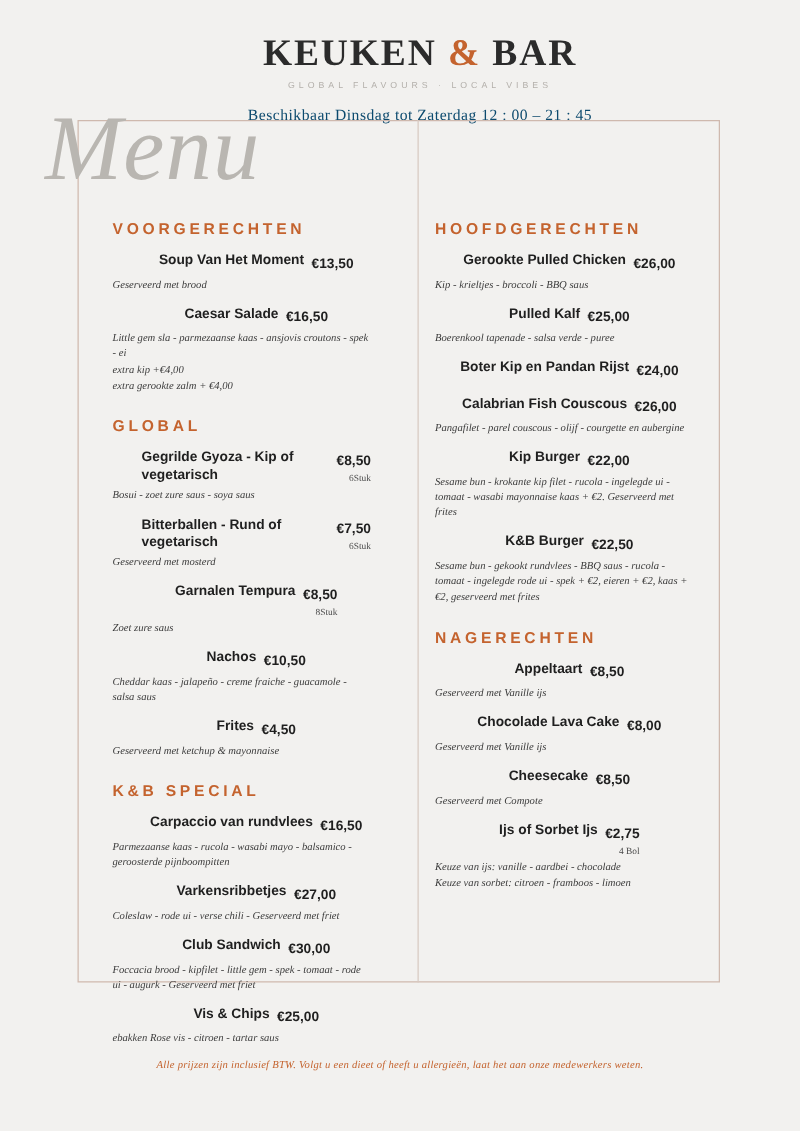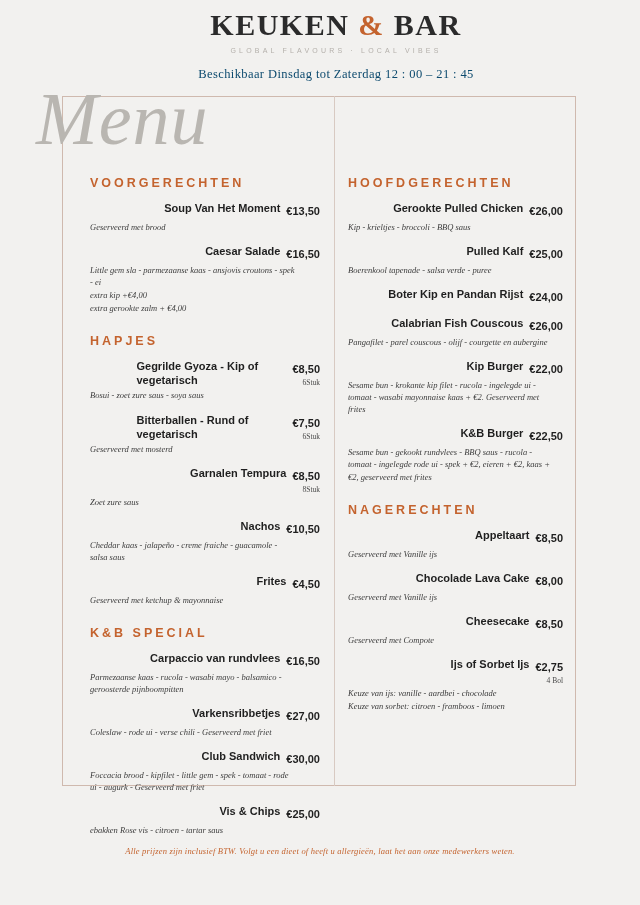--- a/index.html
+++ b/index.html
@@ -17,21 +17,21 @@
   .page {
     position: relative;
     width: 640px;
     height: 905px;
     background: #f2f1ef;
     box-sizing: border-box;
   }
 
   
   .header {
-    padding-top: 8px;
+    padding-top: 26px;
     text-align: center;
     margin-left: 32px;
   }
   .brand {
     font-family: "Liberation Serif", serif;
     font-weight: bold;
     font-size: 30px;
     letter-spacing: 1.5px;
     color: #2b2b2b;
   }
@@ -105,21 +105,21 @@
     font-weight: bold;
     letter-spacing: 3px;
     margin-bottom: 11px;
   }
   .section + .section { margin-top: 20px; }
 
   .item { margin-bottom: 11px; }
   .item-head {
     display: flex;
     align-items: flex-start;
-    justify-content: flex-end;
+    justify-content: center;
   }
   .item-name {
     font-size: 11px;
     font-weight: bold;
     color: #1f1f1f;
     line-height: 1.28;
     max-width: 150px;
   }
   .item-price-wrap {
     text-align: right;
@@ -199,21 +199,21 @@
           <div class="item-head">
             <div class="item-name">Caesar Salade</div>
             <div class="item-price-wrap"><span class="item-price">€16,50</span></div>
           </div>
           <div class="item-desc">Little gem sla - parmezaanse kaas - ansjovis croutons - spek - ei</div>
           <div class="item-extra">extra kip +€4,00</div>
           <div class="item-extra">extra gerookte zalm + €4,00</div>
         </div>
       </div>
       <div class="section">
-        <div class="section-title">HAPJES</div>
+        <div class="section-title">GLOBAL</div>
         <div class="item">
           <div class="item-head">
             <div class="item-name">Gegrilde Gyoza - Kip of vegetarisch</div>
             <div class="item-price-wrap"><span class="item-price">€8,50</span><span class="item-qty">6Stuk</span></div>
           </div>
           <div class="item-desc">Bosui - zoet zure saus - soya saus</div>
         </div>
         <div class="item">
           <div class="item-head">
             <div class="item-name">Bitterballen - Rund of vegetarisch</div>

